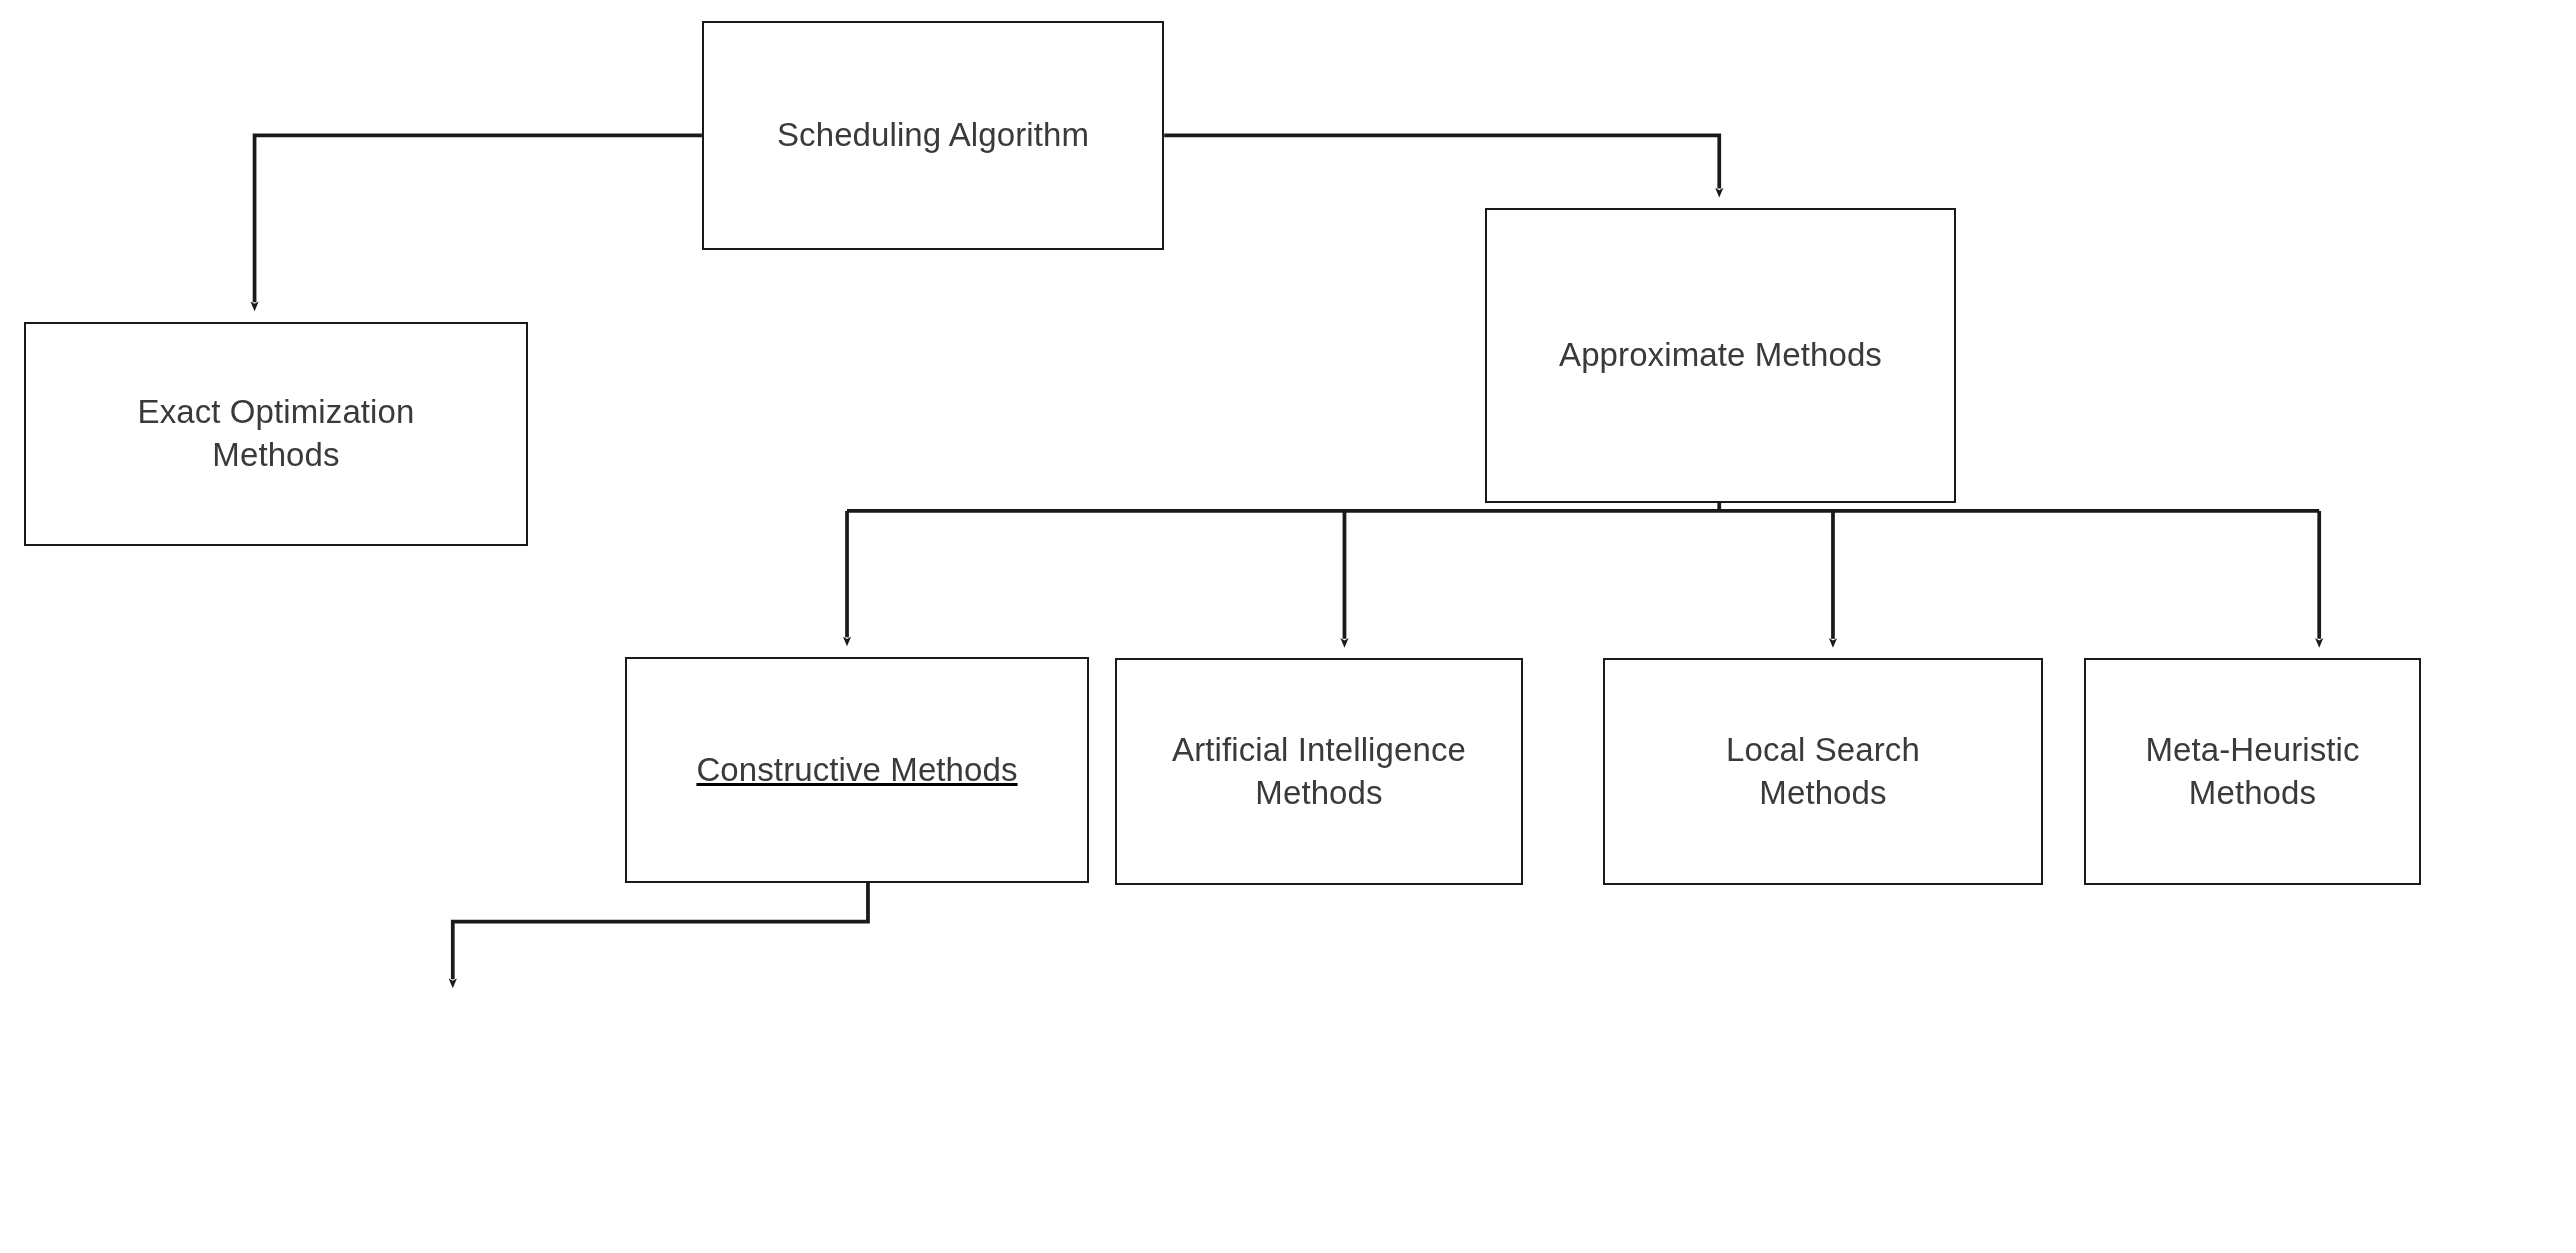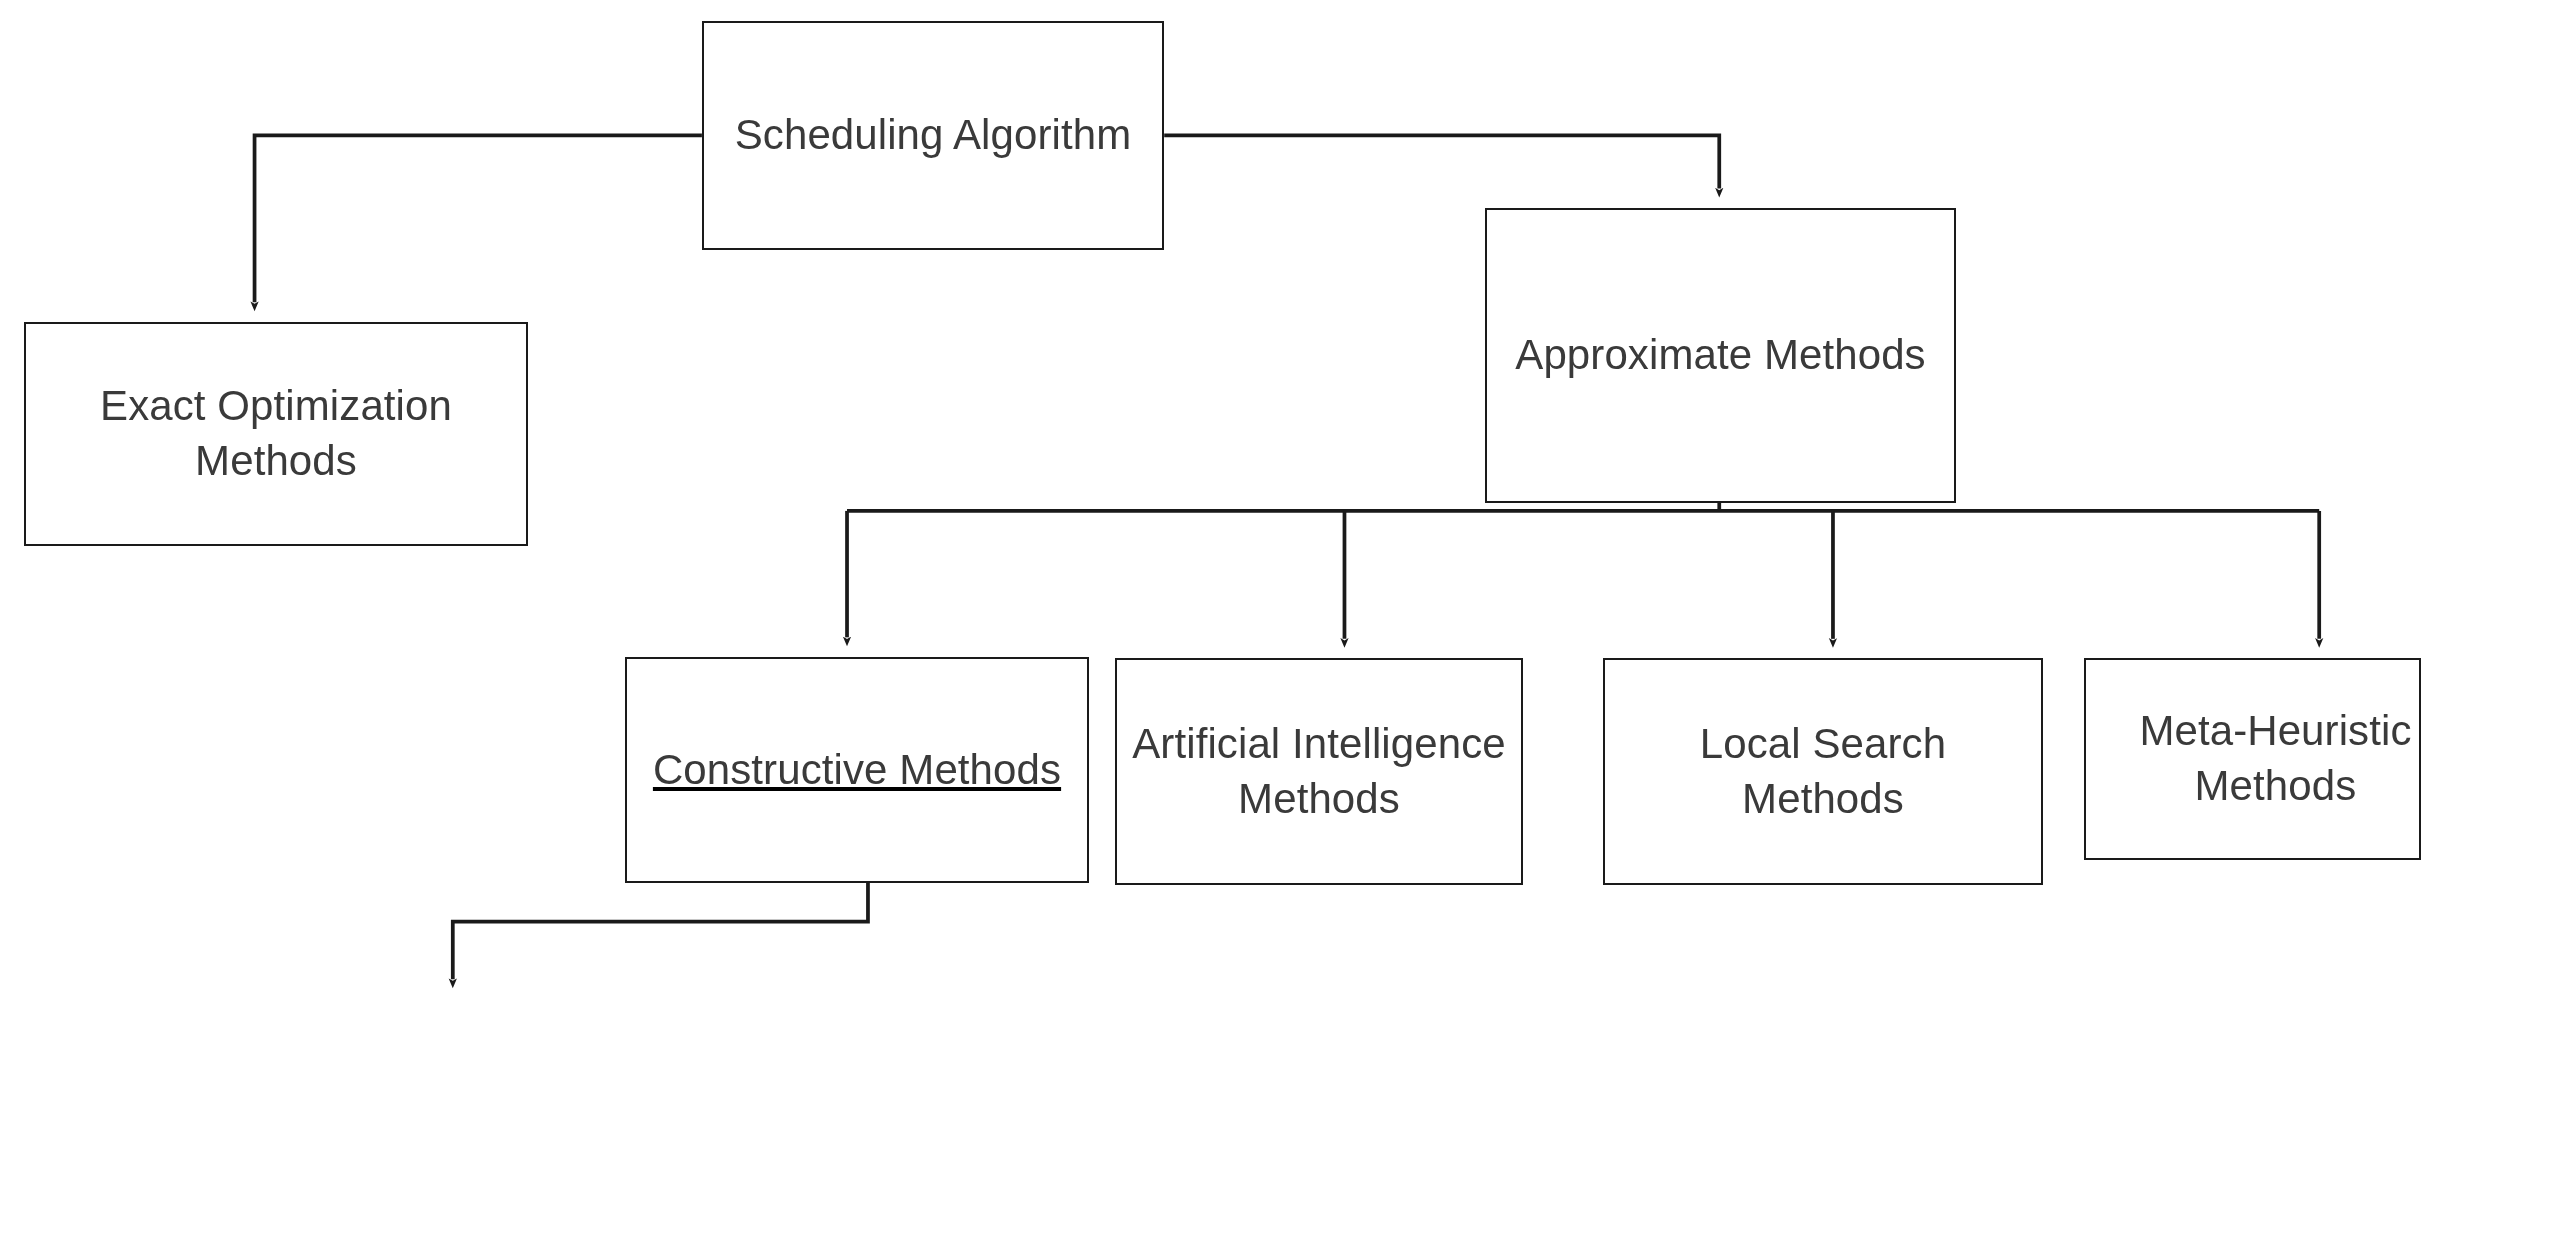--- a/index.html
+++ b/index.html
@@ -32,35 +32,35 @@
     box-sizing: border-box;
     border: 2.2px solid #1a1a1a;
     background: #ffffff;
     display: flex;
     align-items: center;
     justify-content: center;
     text-align: center;
   }
   .node-label {
     font-family: "Liberation Sans", sans-serif;
-    font-size: 42px;
+    font-size: 33px;
     line-height: 1.30;
     color: #3a3a3a;
     letter-spacing: 0.1px;
     white-space: pre-line;
     padding: 0 7.5px;
   }
   
   #node-root             { left: 702px;  top: 21px;   width: 462px; height: 229px; }
   #node-exact            { left: 24px;   top: 322px;  width: 504px; height: 224px; align-items: center; }
   #node-approximate      { left: 1485px; top: 208px;  width: 471px; height: 295px; }
   #node-constructive     { left: 625px;  top: 657px;  width: 464px; height: 226px; text-decoration: underline; }
   #node-ai               { left: 1115px; top: 658px;  width: 408px; height: 227px; }
   #node-localsearch      { left: 1603px; top: 658px;  width: 440px; height: 227px; }
-  #node-metaheuristic    { left: 2084px; top: 658px;  width: 337px; height: 202px; justify-content: flex-end; }
+  #node-metaheuristic    { left: 2084px; top: 658px;  width: 337px; height: 227px; }
   #node-priority         { left: 283px;  top: 999px; width: 477px; height: 224px; }
 </style>
 </head>
 <body>
 
 <div id="diagram-canvas">
 
   <svg id="connector-layer" viewBox="0 0 3443 1675" width="2576" height="1253" xmlns="http://www.w3.org/2000/svg">
     <defs>
       <marker id="arrowhead" markerWidth="14" markerHeight="12" refX="1" refY="6" orient="auto" markerUnits="userSpaceOnUse">

